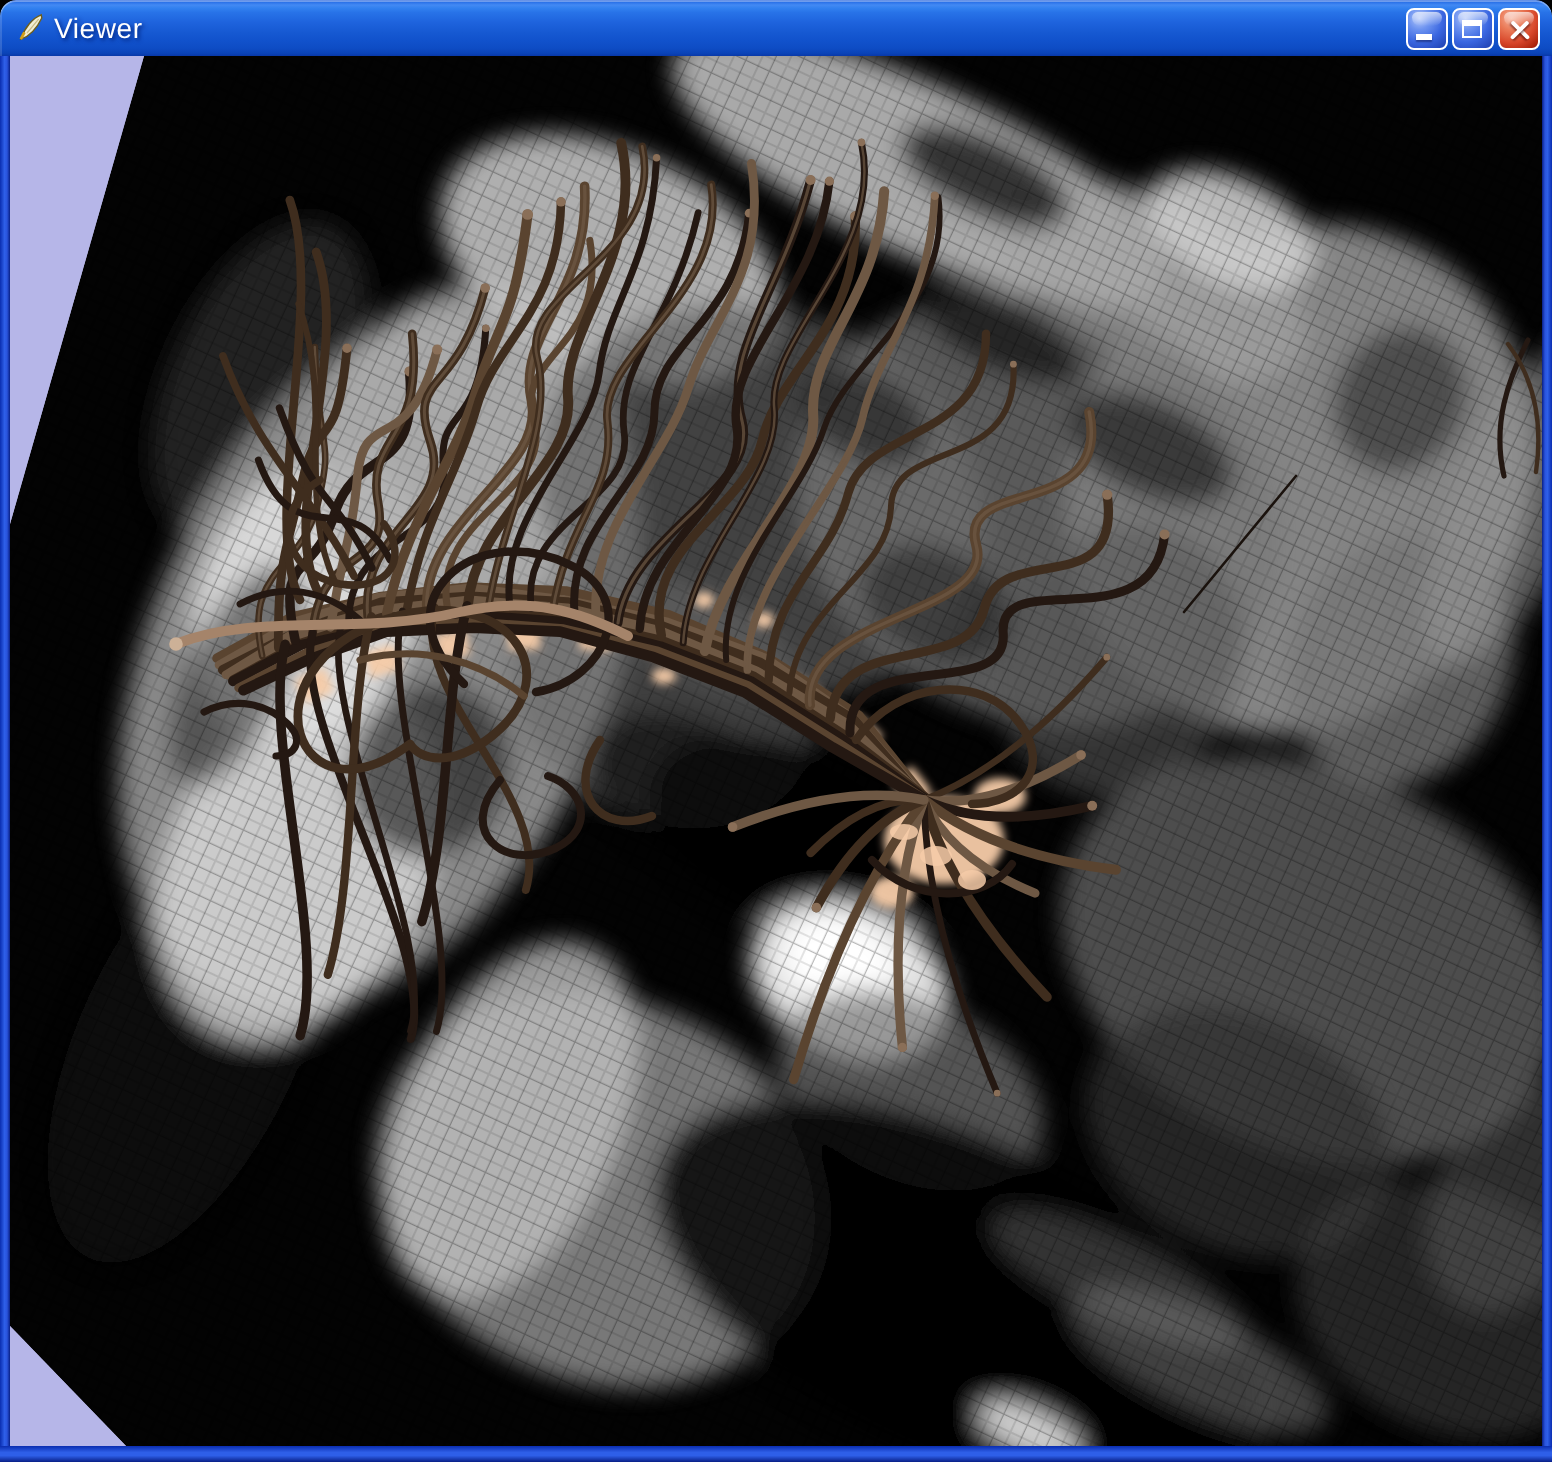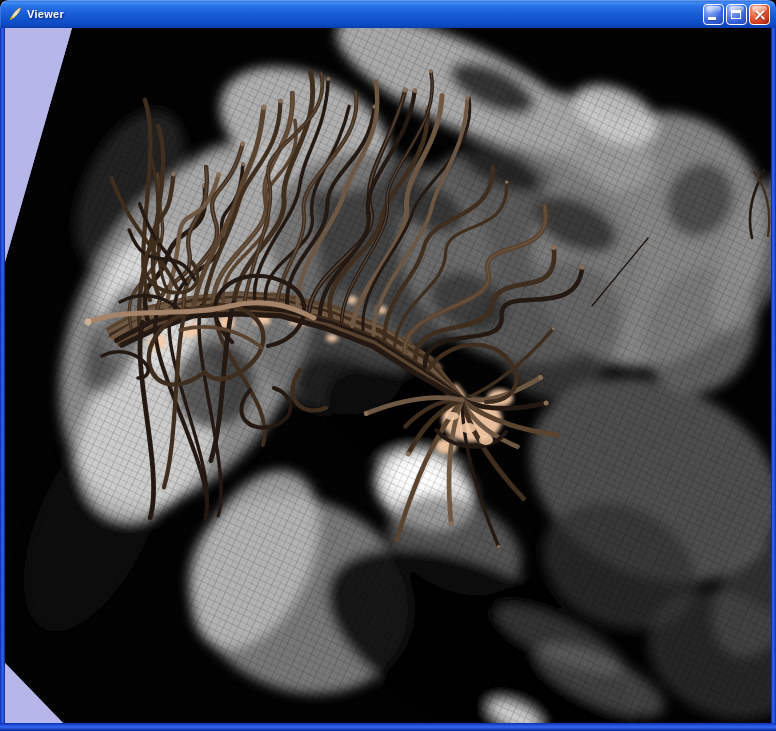--- a/index.html
+++ b/index.html
@@ -9,21 +9,21 @@
   
   .titlebar{
     position:absolute;top:0;left:0;width:776px;height:28px;z-index:30;
     border-radius:8px 8px 0 0;
     background:linear-gradient(180deg,#0f52d8 0%,#2a71e8 4%,#4289f4 9%,#3180ef 15%,#2873e8 22%,#1e63dd 40%,#1659d2 58%,#1152cc 72%,#0e4cc4 86%,#0a43b8 95%,#0838a8 100%);
     box-shadow:inset 0 1px 0 rgba(255,255,255,.35), inset 1px 0 0 rgba(255,255,255,.15);
     display:flex;align-items:center;
   }
   .titlebar .app-icon{width:16px;height:16px;margin:0 4px 0 7px;flex:0 0 auto;}
   .title-text{
-    color:#fff;font-size:11px;font-weight:bold;letter-spacing:.3px;
+    color:#fff;font-size:14px;font-weight:normal;letter-spacing:.3px;
     text-shadow:1px 1px 2px #00227a;user-select:none;
   }
   .tb-buttons{position:absolute;right:6px;top:4px;display:flex;gap:2px;}
   .tb-btn{
     position:relative;width:21px;height:21px;border-radius:4px;border:1px solid #fff;
     box-sizing:border-box;cursor:pointer;
   }
   .tb-btn.blue{background:radial-gradient(circle at 30% 22%,#b5c9fa 0%,#6d93f0 28%,#3a66e0 60%,#1e3fae 100%);}
   .tb-btn.red{background:radial-gradient(circle at 30% 22%,#f6b09a 0%,#ea7a57 30%,#d8472a 62%,#9a1600 100%);}
   .tb-btn::after{content:"";position:absolute;left:2px;right:2px;top:1px;height:7px;border-radius:4px 4px 6px 6px;

